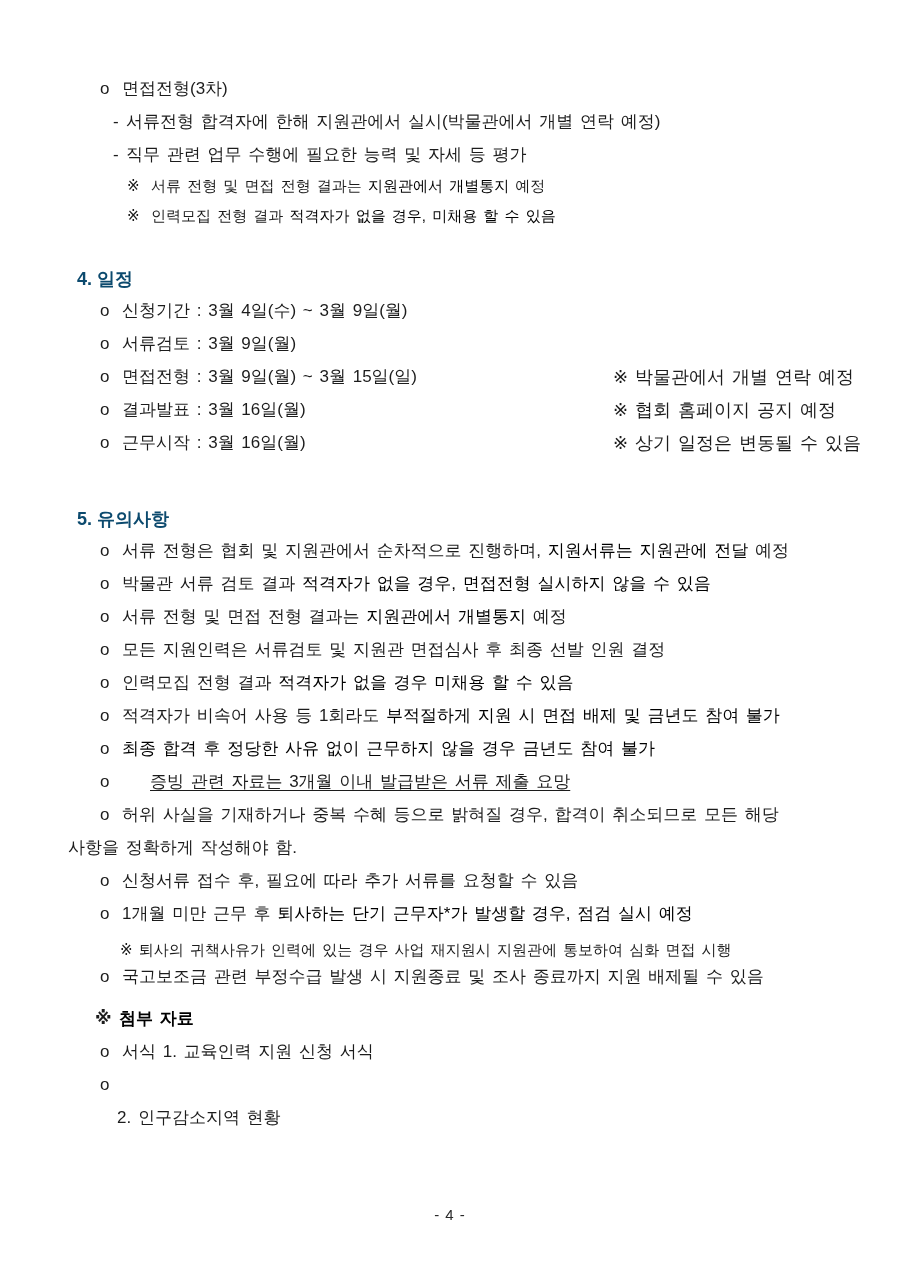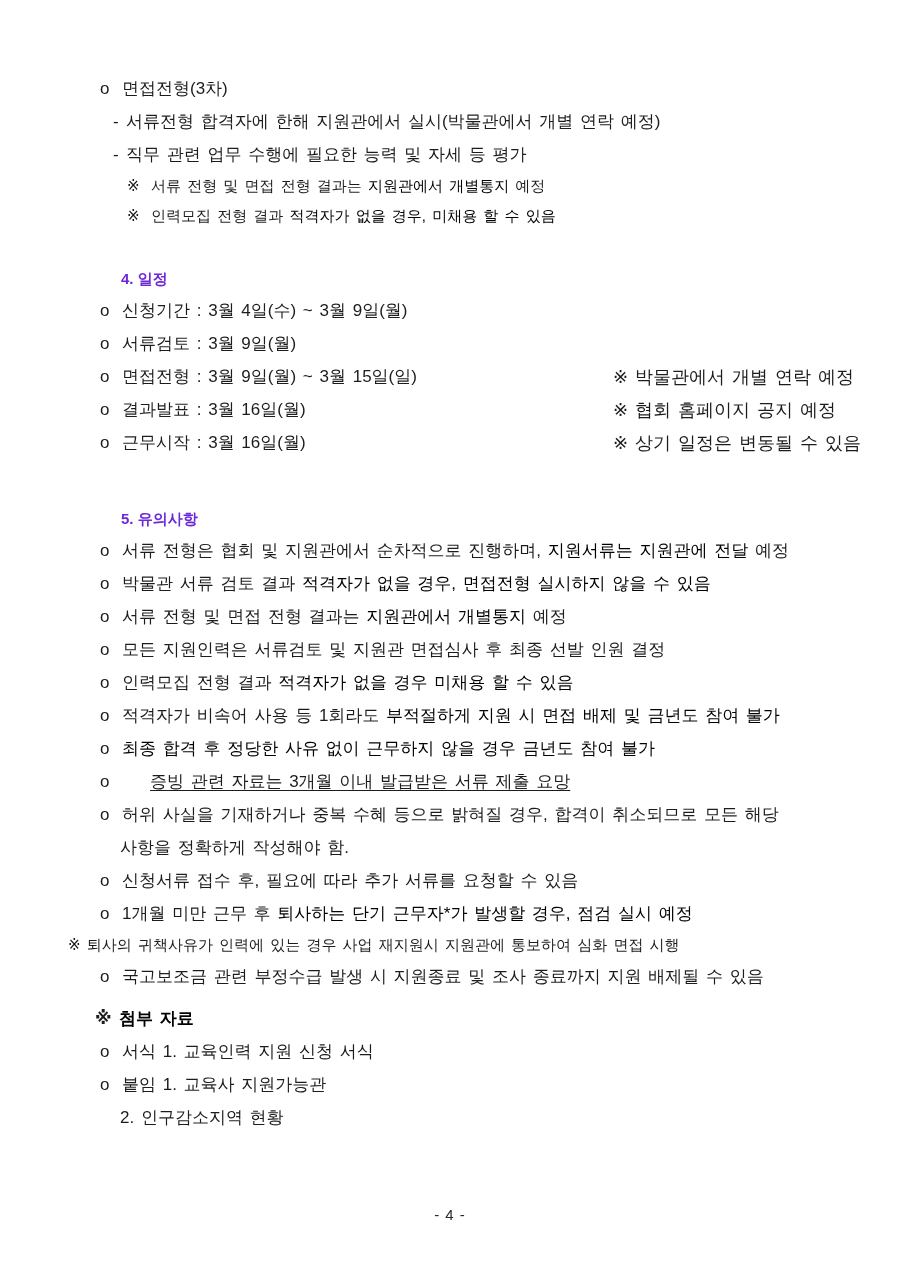--- a/index.html
+++ b/index.html
@@ -6,32 +6,32 @@
   .page {
     position:relative; width:900px; height:1272px; background:#ffffff;
     font-family:"Liberation Sans","DejaVu Sans",sans-serif;
     color:#1c1c1c; overflow:hidden;
   }
   .block { position:absolute; left:0; width:900px; }
   .ln { position:relative; display:flex; align-items:center; height:33px;
         font-size:17px; white-space:pre; word-spacing:2px; }
   .sub { height:30px; font-size:15px; }
   .heading { display:flex; align-items:center; height:30px;
-             font-weight:700; font-size:15px; color:#6d28d9; white-space:pre;margin-left:44px; }
+             font-weight:700; font-size:18px; color:#0c4a6e; white-space:pre; }
   .h33 { height:33px; }
   .mk { display:inline-block; flex:none; }
   .w22 { width:22px; } .w13 { width:13px; } .w24 { width:24px; }
   .pl-head   { padding-left:77px; }
   .pl-bullet { padding-left:100px; }
   .pl-dash   { padding-left:113px; }
   .pl-note   { padding-left:127px; }
-  .pl-sub    { padding-left:68px; }
-  .pl-cont   { padding-left:120px; }
+  .pl-sub    { padding-left:120px;align-items:flex-end; }
+  .pl-cont   { padding-left:68px; }
   .pl-attach { padding-left:95px; }
-  .pl-attach2{ padding-left:120px; }
+  .pl-attach2{ padding-left:90px;margin-left:27px; }
   b { font-weight:400; color:#000000; }
   .ul { text-decoration:underline; text-underline-offset:3px;margin-left:28px; }
   .snote { position:absolute; left:613px; top:0; height:33px; display:flex;
            align-items:center; font-size:18px; color:#1c1c1c; }
   .txt { display:inline; }
   .footer { position:absolute; top:1206px; left:0; width:900px; height:20px;
             text-align:center; font-size:15px; letter-spacing:1px; color:#2a2a2a; }
 </style>
 </head>
 <body>
@@ -153,21 +153,20 @@
     <div class="ln h33 pl-attach">
       <span class="mk w24" style="font-weight:700">※</span>
       <span class="txt" style="font-weight:700;color:#000">첨부 자료</span>
     </div>
     <div class="ln pl-bullet">
       <span class="mk w22">o</span>
       <span class="txt">서식 1. 교육인력 지원 신청 서식</span>
     </div>
     <div class="ln pl-bullet">
       <span class="mk w22">o</span>
-      <span class="txt">붙임 1. 교육사 지원가능관</span>
     </div>
     <div class="ln pl-attach2">
       <span class="txt">2. 인구감소지역 현황</span>
     </div>
   </section>
 
   <div class="footer">- 4 -</div>
 
 </div>
 

